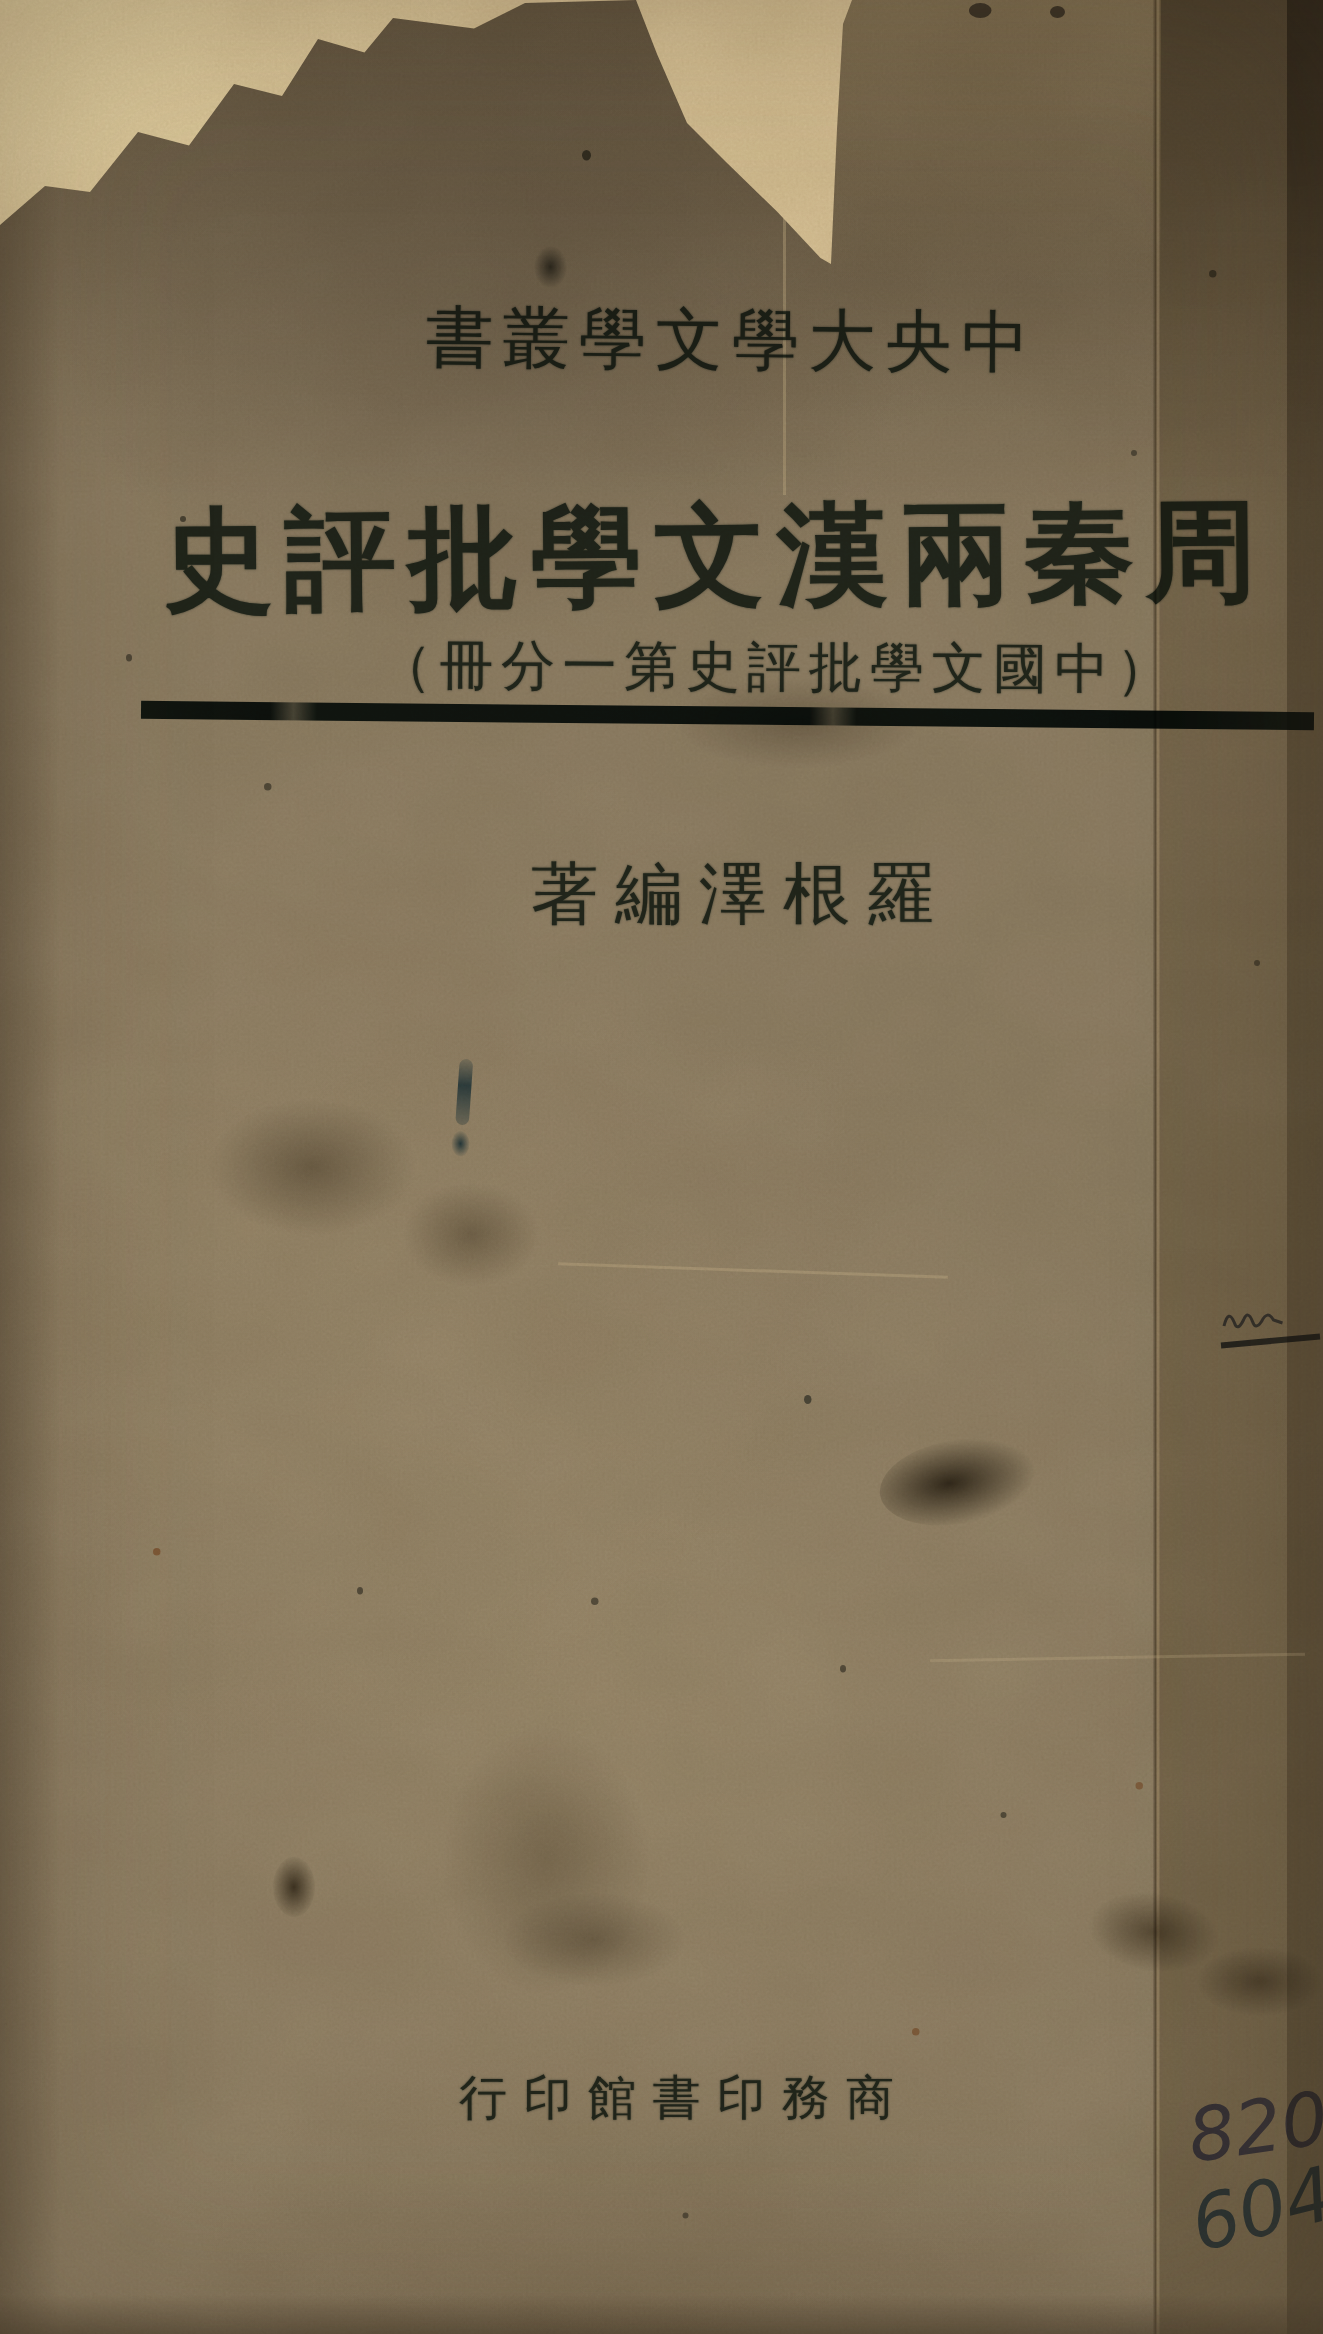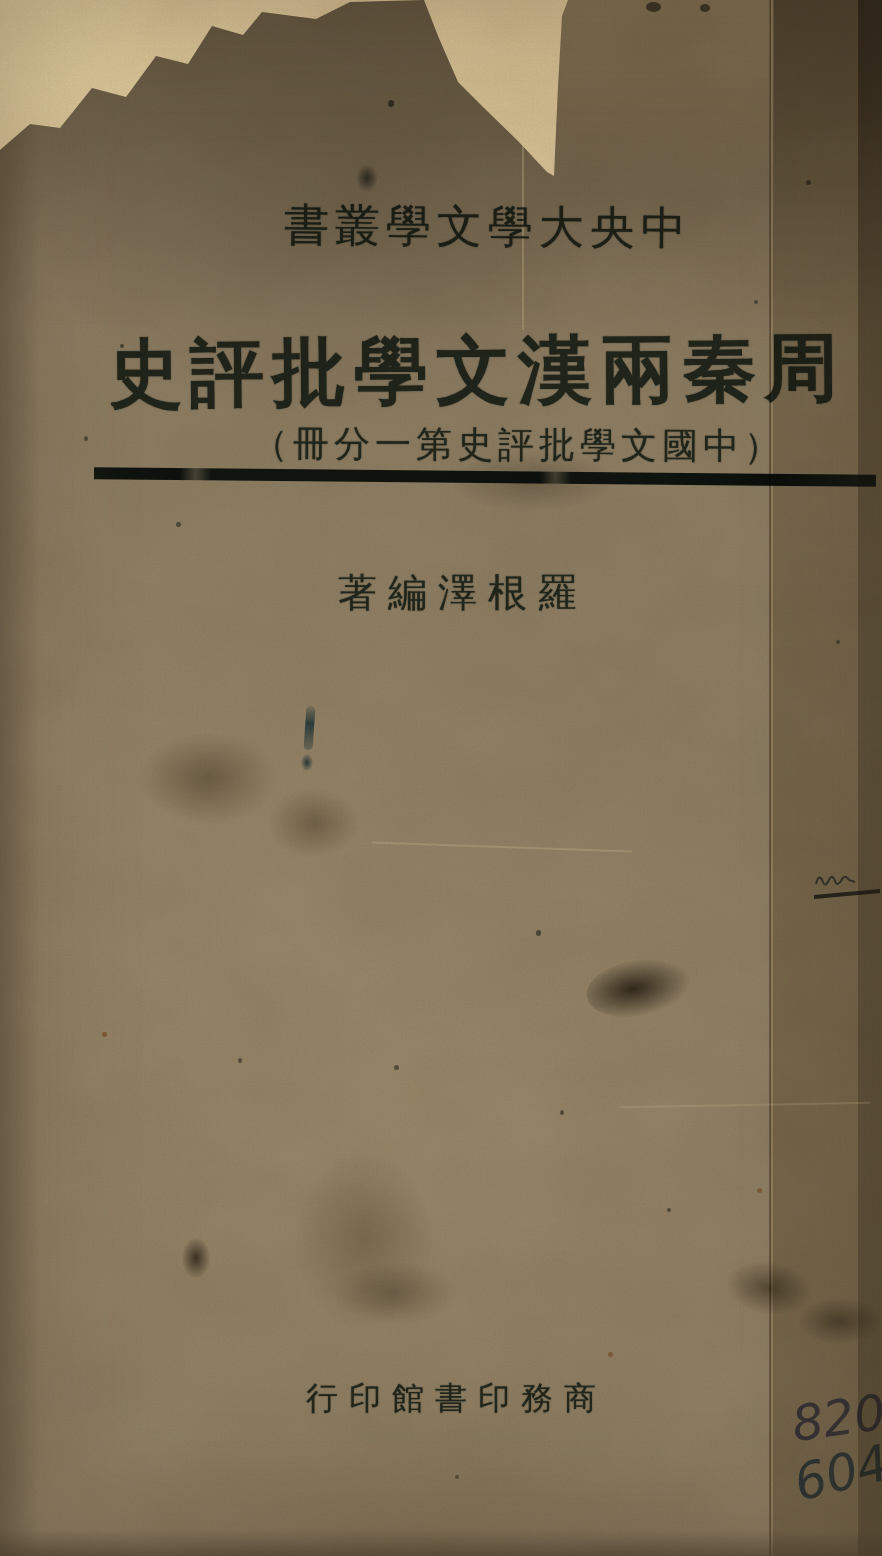--- a/index.html
+++ b/index.html
@@ -47,21 +47,21 @@
   .tape-hilite{position:absolute;top:0;bottom:0;left:771px;width:2px;background:rgba(226,206,160,.28);}
   .right-edge{position:absolute;top:0;bottom:0;right:0;width:24px;
     background:linear-gradient(180deg,rgba(48,38,22,.60) 0%,rgba(66,54,32,.42) 12%,
       rgba(80,66,40,.30) 40%,rgba(74,62,38,.30) 100%);mix-blend-mode:multiply;}
   
   .print{position:absolute;color:#24372f;white-space:nowrap;mix-blend-mode:multiply;
     opacity:.9;text-shadow:0 0 1.5px rgba(30,48,42,.75);}
   .series{left:284px;top:197px;font-size:45px;letter-spacing:6px;transform:rotate(.5deg);}
   .title{left:108px;top:322px;font-size:74px;font-weight:700;letter-spacing:8px;transform:rotate(-.5deg);}
   .subtitle{left:252px;top:421px;font-size:36px;letter-spacing:5px;transform:rotate(.3deg);}
-  .author{left:338px;top:566px;font-size:39px;letter-spacing:11px;}
+  .author{left:354px;top:566px;font-size:45px;letter-spacing:11px;}
   .publisher{left:306px;top:1377px;font-size:32px;letter-spacing:11px;}
   .rule{position:absolute;left:94px;top:471px;width:782px;height:12px;transform:rotate(.55deg);
     mix-blend-mode:multiply;
     background:linear-gradient(90deg,#1d2c29 0%,#15211f 11%,rgba(29,44,41,.55) 13%,#1b2a27 15%,
       #172422 57%,rgba(29,44,41,.5) 59%,#1b2a27 61%,#131f1d 87%,#1d2c29 100%);}
   
   .hw{position:absolute;font-family:"DejaVu Sans","Liberation Sans",sans-serif;
     font-style:italic;mix-blend-mode:multiply;white-space:nowrap;}
   .hw1{left:792px;top:1390px;font-size:49px;color:#5a62a8;transform:rotate(-8deg);opacity:.85;}
   .hw2{left:794px;top:1444px;font-size:50px;color:#40699c;transform:rotate(-14deg);opacity:.85;}

